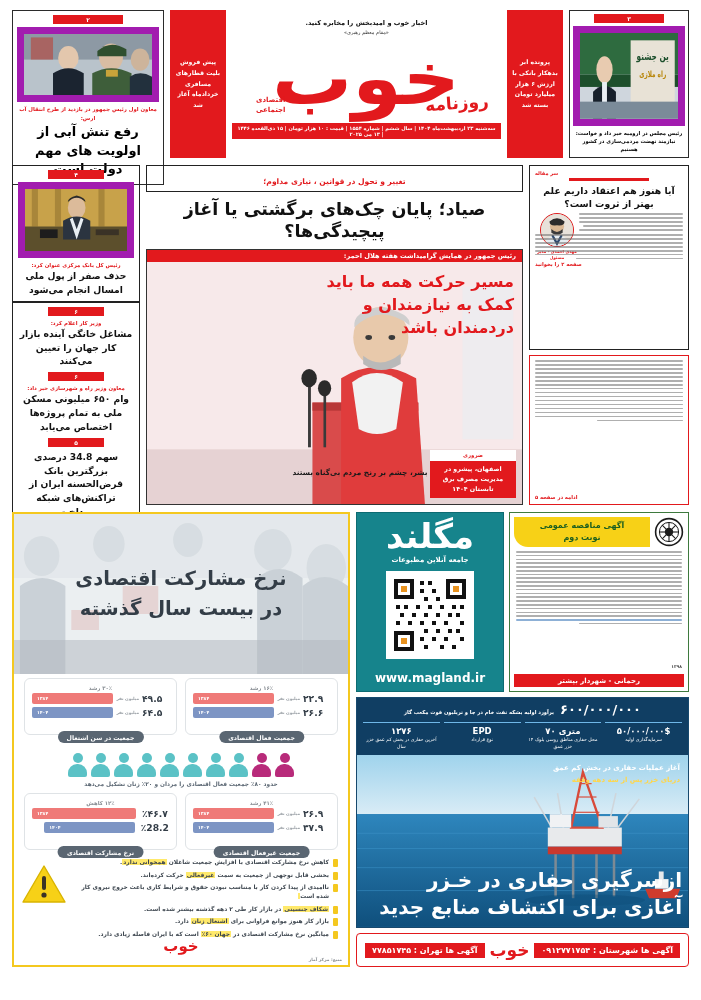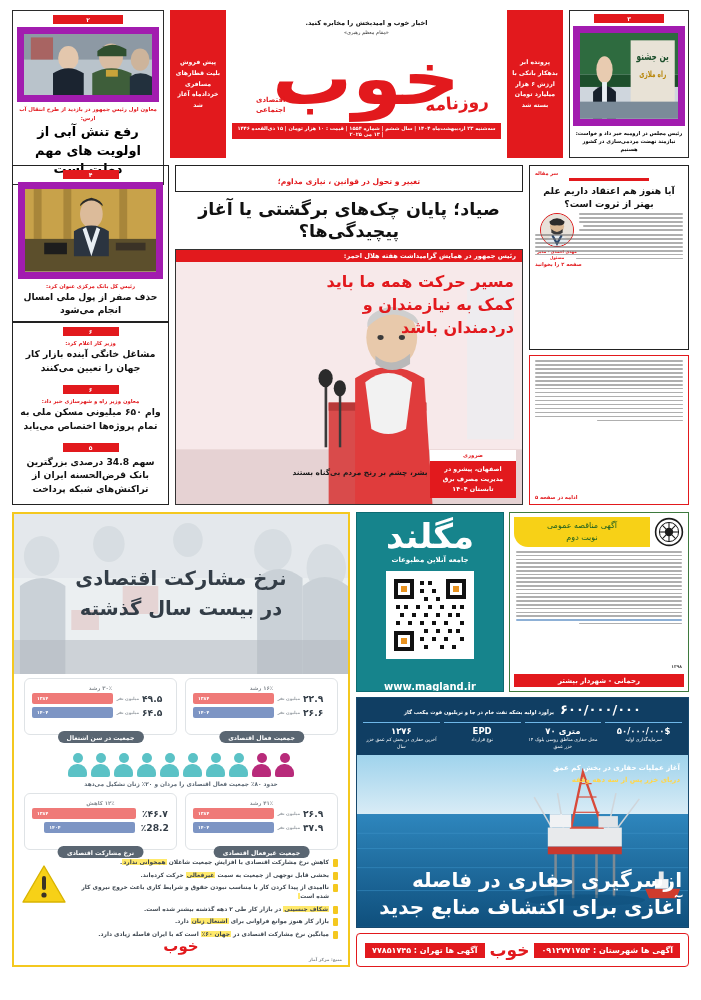--- a/index.html
+++ b/index.html
@@ -60,21 +60,21 @@
   .mh-right{width:152px;display:flex;flex-direction:column;gap:3px}
   .mh-right .box{flex:1;padding:4px;display:flex;flex-direction:column}
   .pagechip{background:#e2191d;color:#fff;font-size:6px;font-weight:bold;
             text-align:center;padding:1px 0;width:70px;margin:0 auto 3px}
 
   
   .main-grid{display:flex;gap:6px;margin-top:7px;height:340px}
 
   .col-left{width:160px;display:flex;flex-direction:column;gap:5px}
   .col-center{flex:1;display:flex;flex-direction:column}
-  .col-right{width:157px;display:flex;flex-direction:column;}
+  .col-right{width:128px;display:flex;flex-direction:column;}
 
   .lead-kicker-box{border:1px solid #222;padding:3px 6px;text-align:center}
   .lead-kicker{color:#e2191d;font-size:7.6px;font-weight:bold}
   .lead-head{
     font-size:17.5px;font-weight:bold;color:#111;text-align:center;
     margin:7px 0 6px;letter-spacing:-.4px;line-height:1.25;
   }
 
   .lead-photo{position:relative;flex:1;border:1px solid #333;overflow:hidden;background:#f3dadc}
   .lead-red-strip{
@@ -115,34 +115,34 @@
   
   .bottom-grid{display:flex;gap:6px;margin-top:7px;height:455px}
   .bl{flex:1;display:flex;flex-direction:column;gap:5px}
   .br{width:338px;border:2px solid #f4c81f;background:#fff;position:relative;
       display:flex;flex-direction:column;overflow:hidden}
 
   .ads-row{display:flex;gap:5px;height:180px}
   .ad-tender{flex:1;border:1px solid #3e7a3e;background:#fff;position:relative;padding:4px;overflow:hidden}
   .tender-head{display:flex;align-items:flex-start;gap:4px}
   .tender-title{flex:1;background:#f7d117;text-align:center;padding:3px 2px;
-                font-size:8px;font-weight:normal;color:#1b5e20;line-height:1.5;
+                font-size:8px;font-weight:bold;color:#1b5e20;line-height:1.5;
                 border-radius:0 0 0 14px}
   .tender-emblem{width:30px;height:30px;position:relative}
   .tender-body{margin-top:4px;display:flex;flex-direction:column;gap:2.2px;padding:0 2px}
   .tender-foot{position:absolute;bottom:4px;right:4px;left:4px;background:#e2191d;color:#fff;
                font-size:7px;font-weight:bold;text-align:center;padding:2.5px 0}
   .tender-date{position:absolute;bottom:22px;right:6px;font-size:4.4px;color:#444;font-weight:bold}
 
   .ad-mag{width:148px;background:#16848c;border:1px solid #0d6b72;position:relative;
           display:flex;flex-direction:column;align-items:center;padding:6px 4px;overflow:hidden}
   .mag-logo{font-size:34px;font-weight:bold;color:#fff;line-height:1;letter-spacing:-2px}
   .mag-sub{color:#fff;font-size:7px;font-weight:bold;margin-top:3px;letter-spacing:.4px}
   .qr{width:88px;height:88px;background:#fff;margin-top:7px;padding:4px;position:relative}
-  .mag-url{color:#fff;font-size:10px;font-weight:bold;margin-top:22px;direction:ltr}
+  .mag-url{color:#fff;font-size:12px;font-weight:bold;margin-top:12px;direction:ltr}
 
   .ad-oil{flex:1;border:1px solid #17496e;background:#1f6fa8;position:relative;overflow:hidden;
           display:flex;flex-direction:column}
   .oil-specs{background:#103e63;color:#fff;padding:4px 6px 5px;position:relative;z-index:3}
   .oil-top{display:flex;align-items:baseline;justify-content:center;gap:6px;font-weight:bold}
   .oil-top .big{font-size:13px;letter-spacing:.5px;direction:ltr}
   .oil-top .lbl{font-size:5.2px;line-height:1.4;text-align:right;max-width:165px}
   .oil-cols{display:flex;justify-content:space-between;margin-top:5px;gap:4px}
   .oil-col{flex:1;text-align:center;border-top:1.4px solid #6fb7e8;padding-top:3px}
   .oil-col .v{font-size:8.5px;font-weight:bold;display:block;direction:ltr}
@@ -620,21 +620,21 @@
             </g>
             <ellipse cx="234" cy="152" rx="62" ry="6" fill="#0d4a75" opacity=".4"></ellipse>
           </svg>
           <div class="oil-caption">
             <span>آغاز عملیات حفاری در بخش کم عمق</span><br>
             <span>
               <em>دریای خزر پس از سه دهه وقفه</em>
             </span>
           </div>
           <div class="oil-head">
-            <div>ازسرگیری حفاری در فاصله</div>
+            <div>ازسرگیری حفاری در خـزر</div>
             <div>آغازی برای اکتشاف منابع جدید</div>
           </div>
         </div>
       </div>
 
       <div class="footer-bar">
         <span class="f-chip">آگهی ها شهرستان : ۰۹۱۲۷۷۱۷۵۴</span>
         <span class="f-logo">خوب</span>
         <span class="f-chip">آگهی ها تهران : ۷۷۸۵۱۷۴۵</span>
       </div>

